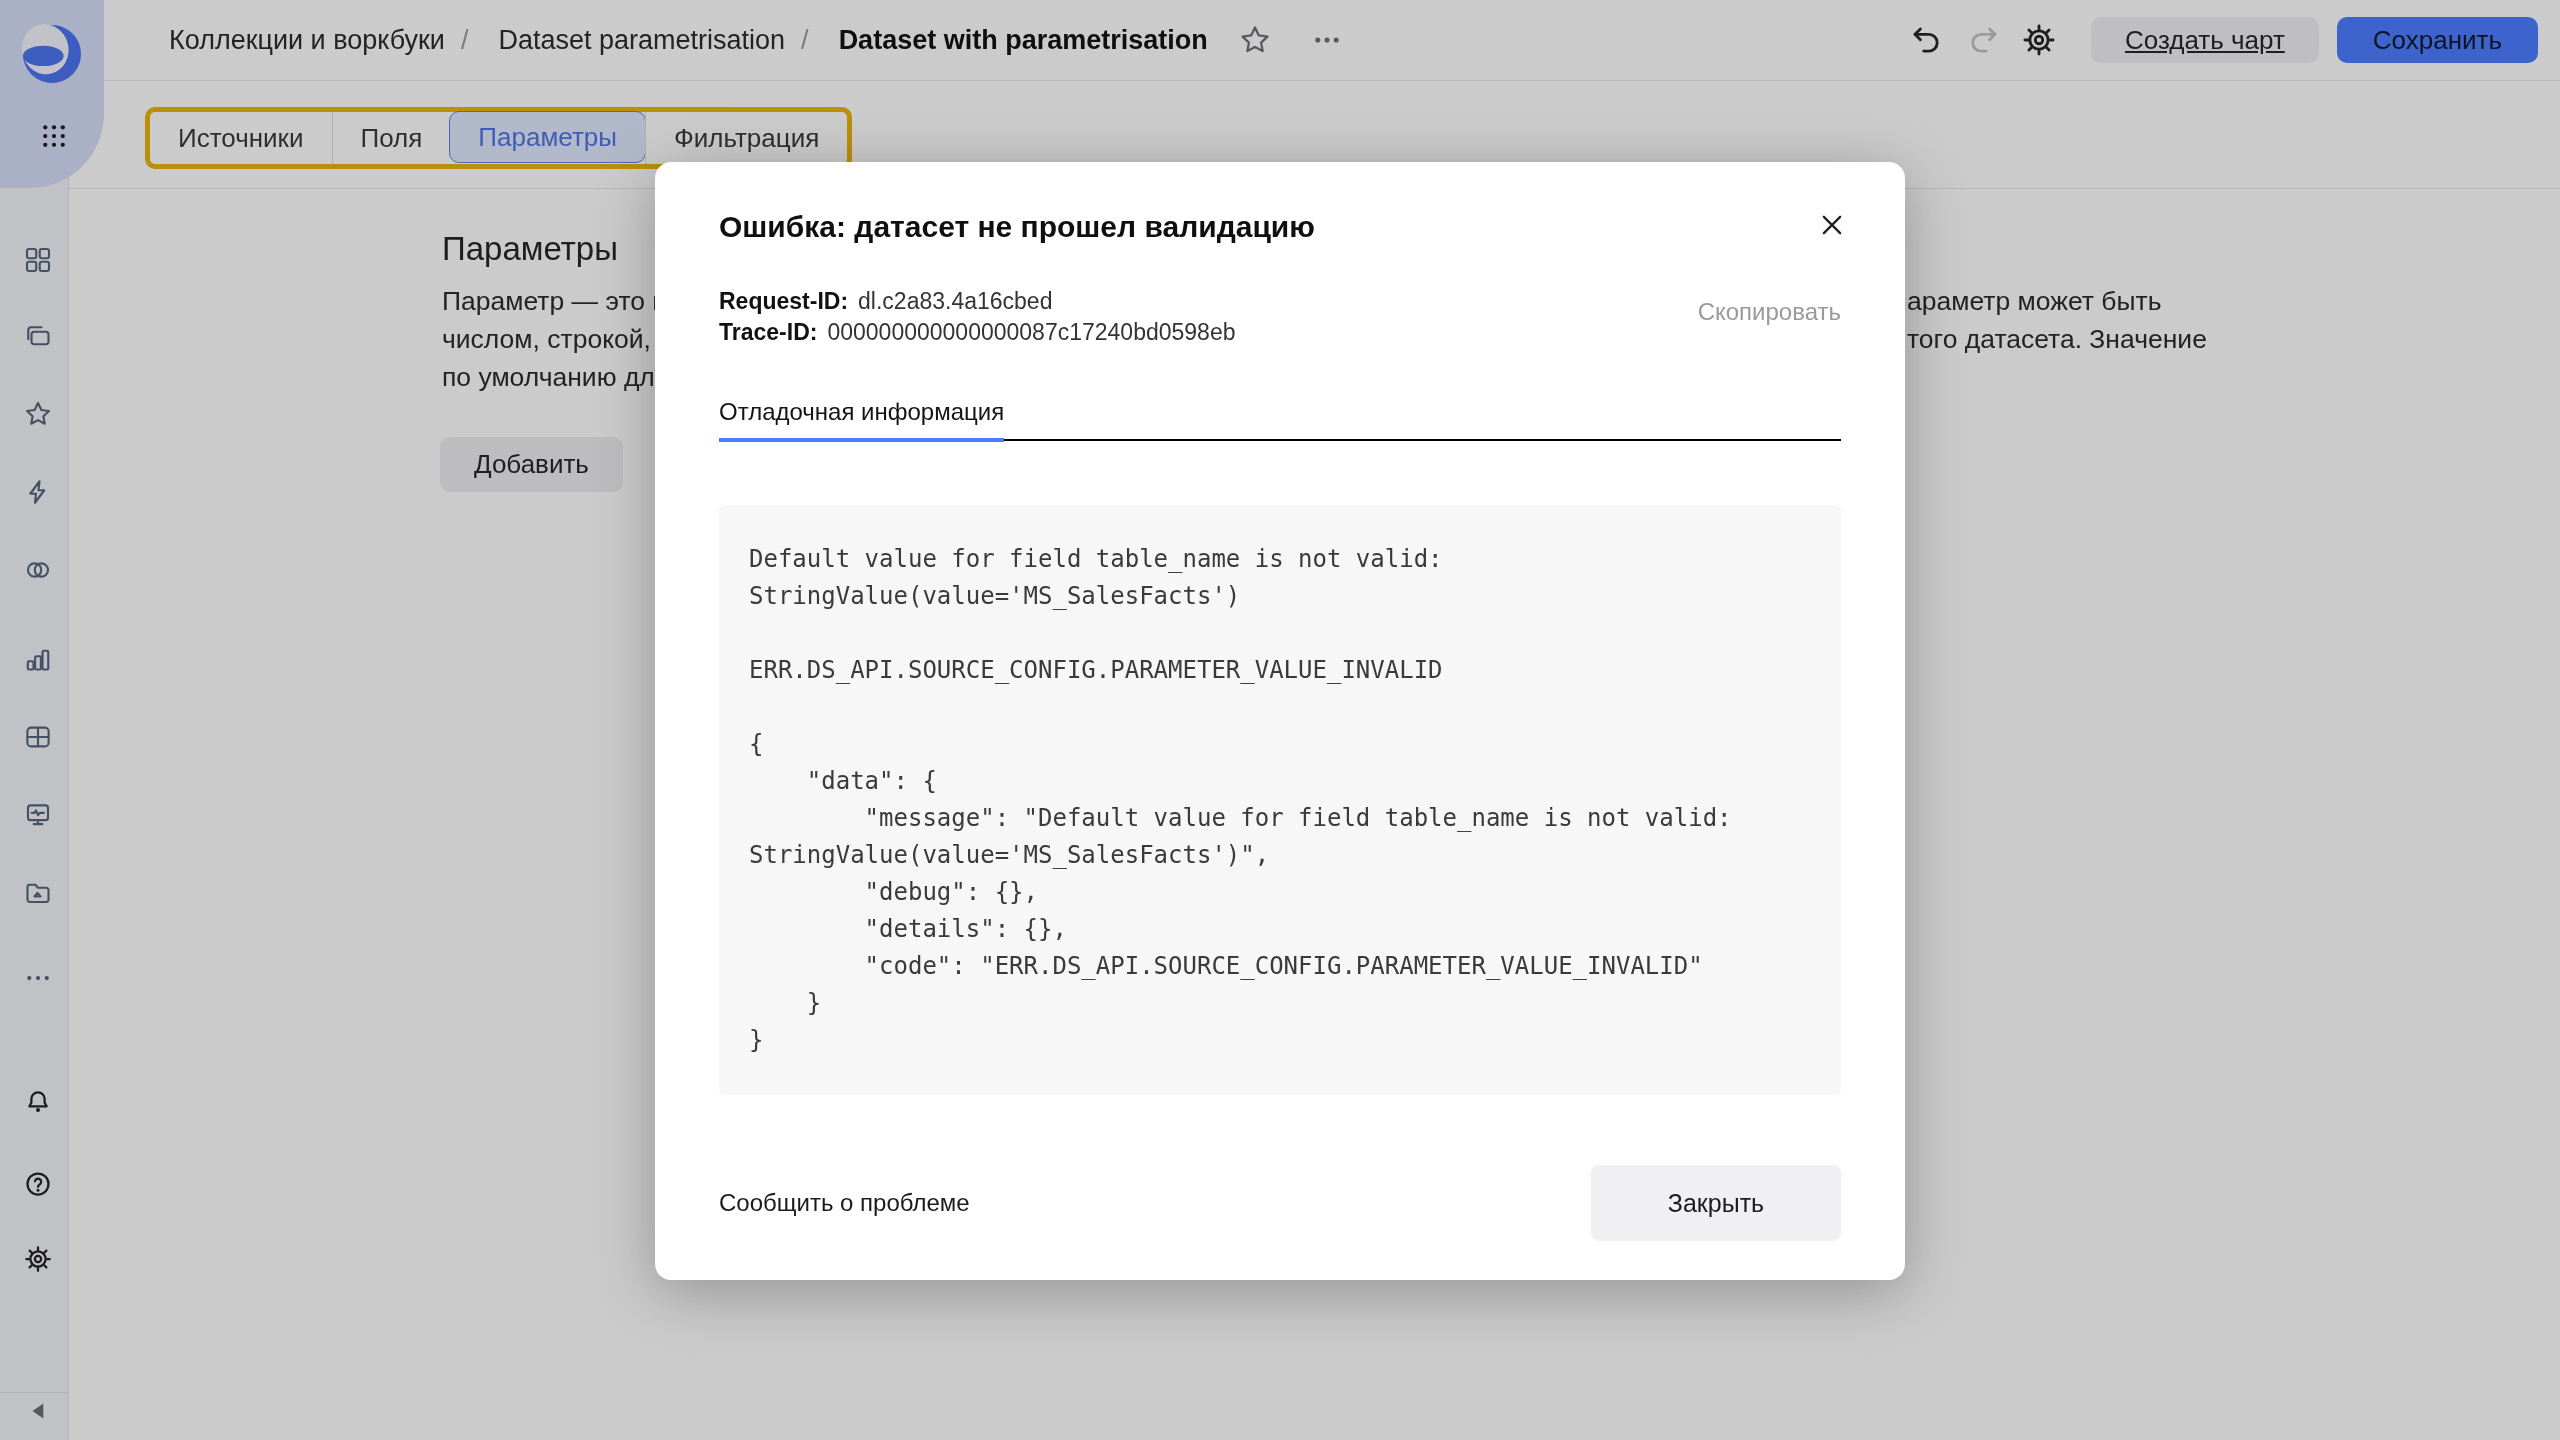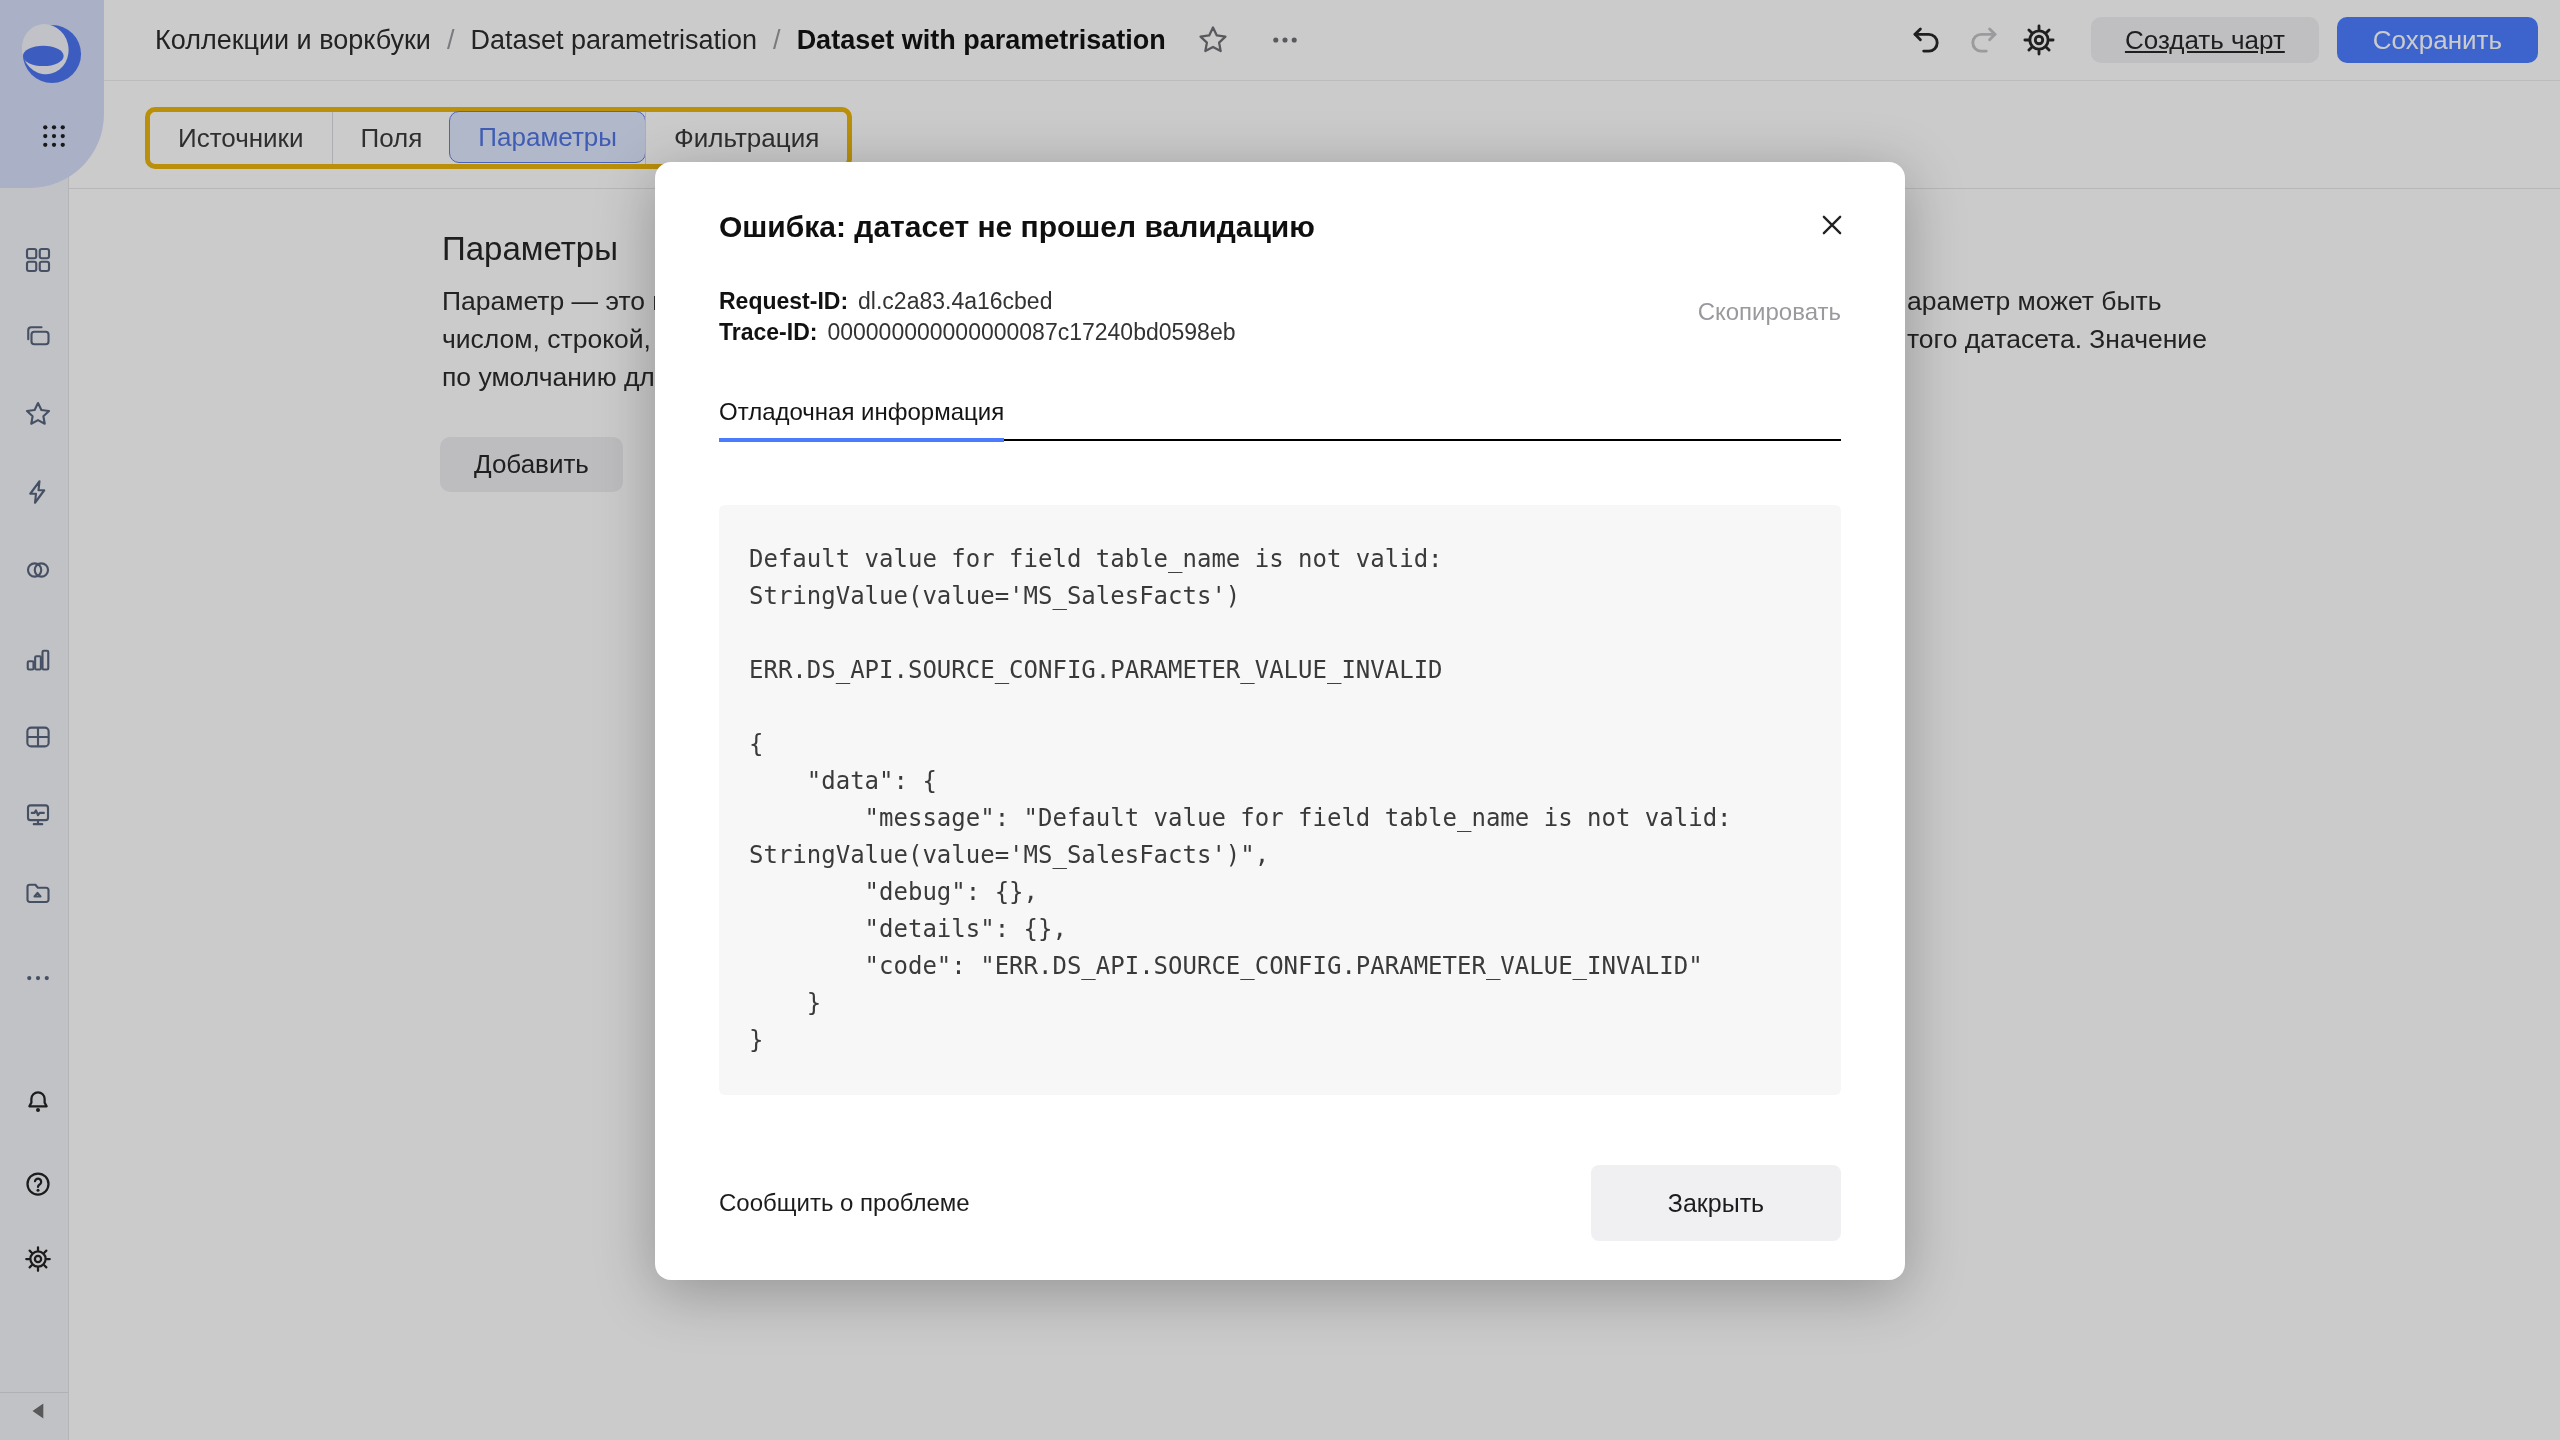--- a/index.html
+++ b/index.html
@@ -3,32 +3,32 @@
 <meta charset="utf-8">
 <style>
   html,body{margin:0;padding:0;background:#888;}
   .stage{position:relative;width:2560px;height:1440px;background:#ffffff;overflow:hidden;
          font-family:"Liberation Sans",sans-serif;color:#262626;}
 
   
   .topbar{position:absolute;left:0;top:0;width:2560px;height:80px;background:#fff;
           border-bottom:1px solid #ececee;z-index:2;}
   .crumbs{position:absolute;left:155px;top:0;height:80px;display:flex;align-items:center;gap:16px;font-size:27px;}
-  .crumb{color:#2b2b2b;white-space:nowrap;}
+  .crumb{color:#2b2b2b;white-space:nowrap;margin-left:14px;}
   .crumb.current{font-weight:700;color:#111;}
   .crumb-sep{color:#9a9a9e;}
   .crumb-star{margin-left:14px;color:#6f6f73;display:flex;}
   .crumb-dots{margin-left:22px;color:#6f6f73;display:flex;}
   .tb-right{position:absolute;right:22px;top:0;height:80px;display:flex;align-items:center;gap:12px;}
   .tb-iconbtn{width:44px;height:44px;display:flex;align-items:center;justify-content:center;border-radius:8px;}
   .undo{color:#262626;} .redo{color:#c2c2c4;} .tb-gear{color:#262626;}
   .btn{display:flex;align-items:center;justify-content:center;height:46px;border-radius:10px;
        font-size:26px;white-space:nowrap;}
   .btn-flat{background:#f0f0f2;color:#262626;padding:0 34px;margin-left:18px;text-decoration:underline;}
-  .btn-action{background:#4b7cff;color:#ffffff;padding:0 36px;margin-left:6px;}
+  .btn-action{background:#4b7cff;color:#0f172a;padding:0 36px;margin-left:6px;}
 
   
   .sidebar{position:absolute;left:0;top:0;width:68px;height:1440px;background:#f3f4f6;
            border-right:1px solid #e3e3e6;z-index:5;}
   .logo-blob{position:absolute;left:0;top:0;width:104px;height:188px;background:#d5ddf6;
              border-radius:0 0 74px 0;z-index:6;}
   .logo{position:absolute;left:21px;top:23px;z-index:7;}
   .side-ic{position:absolute;left:23px;width:30px;height:30px;color:#57637b;z-index:7;display:flex;}
   .side-ic.dark{color:#212121;}
   .apps{left:39px;color:#1c1c1c;}

